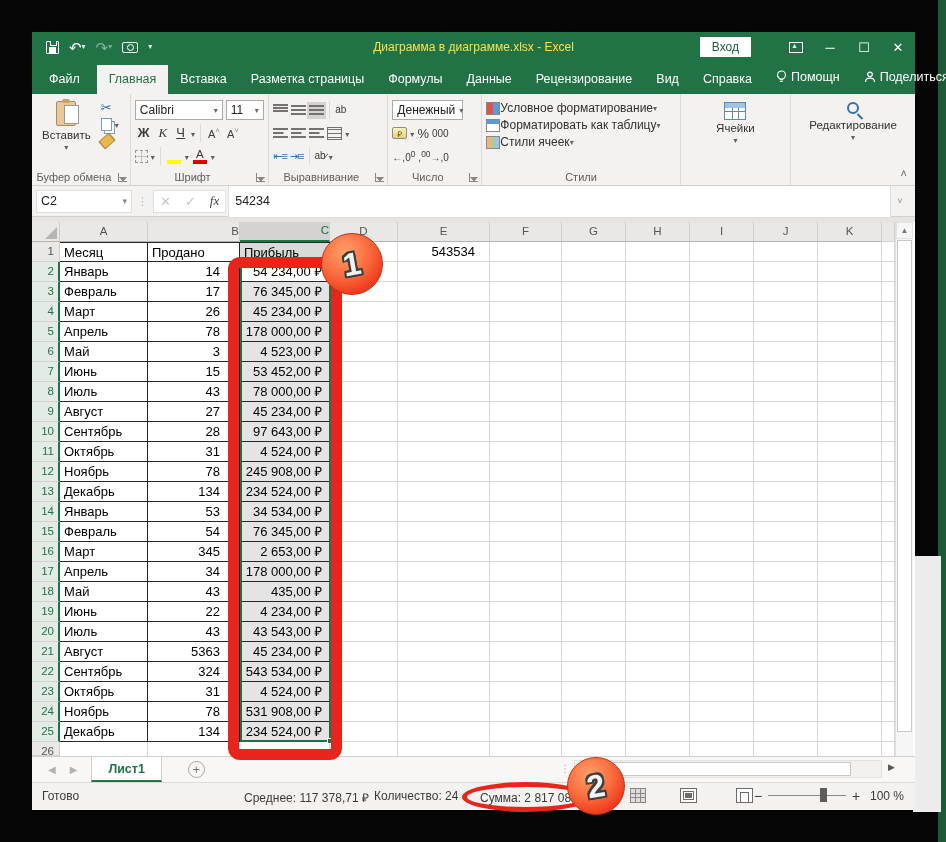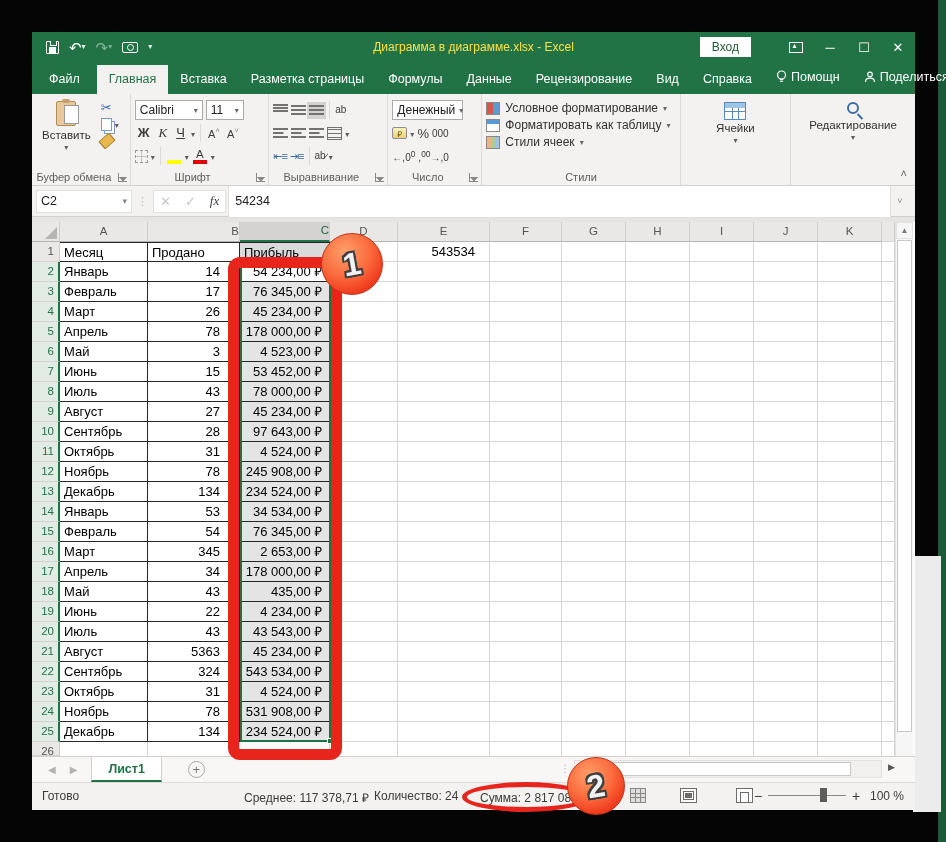--- a/index.html
+++ b/index.html
@@ -78,21 +78,21 @@
     linear-gradient(#747270 0 0) left 0 top 1px/100% 2px no-repeat,
     linear-gradient(#747270 0 0) left 0 top 5px/70% 2px no-repeat,
     linear-gradient(#747270 0 0) left 0 top 9px/100% 2px no-repeat;}
   .al-ic.sel{background-color:#d5d3d1;outline:2px solid #d5d3d1;}
   .ab-ic{font-size:10px;color:#3c3b39;cursor:pointer;line-height:1;}
   .indent{font-size:11px;color:#3b6ea5;cursor:pointer;letter-spacing:-1px;}
   .numsmall{font-size:10px;color:#3c3b39;cursor:pointer;}
   .pct{font-size:13px;color:#3c3b39;cursor:pointer;}
   .coinic{width:15px;height:12px;border:1px solid #8f8d8b;border-radius:2px;background:linear-gradient(#fdf3c0,#e8cf7a);font-size:8px;text-align:center;color:#6b5b1e;cursor:pointer;}
   .styles-col{display:flex;flex-direction:column;gap:3px;padding-top:4px;}
-  .style-item{display:flex;align-items:center;gap:5px;font-size:12px;color:#323130;cursor:pointer;white-space:nowrap;}
+  .style-item{display:flex;align-items:center;font-size:12px;color:#323130;cursor:pointer;white-space:nowrap;}
   .style-item .caret{font-size:8px;color:#666;}
   .cf-ic{width:14px;height:13px;background:linear-gradient(90deg,#d9534f 50%,#5b9bd5 50%);border:1px solid #888;}
   .ft-ic{width:14px;height:13px;background:linear-gradient(#5b9bd5 35%,#fff 35%);border:1px solid #888;}
   .cs-ic{width:14px;height:13px;background:linear-gradient(90deg,#f4b183 33%,#a9d18e 33% 66%,#9dc3e6 66%);border:1px solid #888;}
   .cellsic{width:22px;height:18px;border:1px solid #5a8ab5;background:
     linear-gradient(#9dc3e6 0 0) 0 0/100% 5px no-repeat,
     linear-gradient(#5a8ab5 0 0) 0 50%/100% 1px no-repeat,
     linear-gradient(#5a8ab5 0 0) 33% 0/1px 100% no-repeat,
     linear-gradient(#5a8ab5 0 0) 66% 0/1px 100% no-repeat,#fff;margin-bottom:2px;}
   .magnifier{width:12px;height:12px;border:2px solid #3b6ea5;border-radius:50%;position:relative;margin-bottom:5px;}
@@ -260,21 +260,21 @@
             </span>
           <span class="brush"></span>
         </div>
         <div class="rgroup-label">Буфер обмена</div>
         <div class="dlg-launch"></div>
       </div>
 
       <div class="rgroup" style="width:143px">
         <div class="fontgroup" style="width:100%">
           <div class="frow">
-            <span class="select" style="width:68px">
+            <span class="select" style="width:88px">
                 <span>Calibri</span>
                 <span class="caret">▾</span>
               </span>
             <span class="select" style="width:38px">
                 <span>11</span>
                 <span class="caret">▾</span>
               </span>
           </div>
           <div class="frow">
             <span class="tbtn b">Ж</span>

